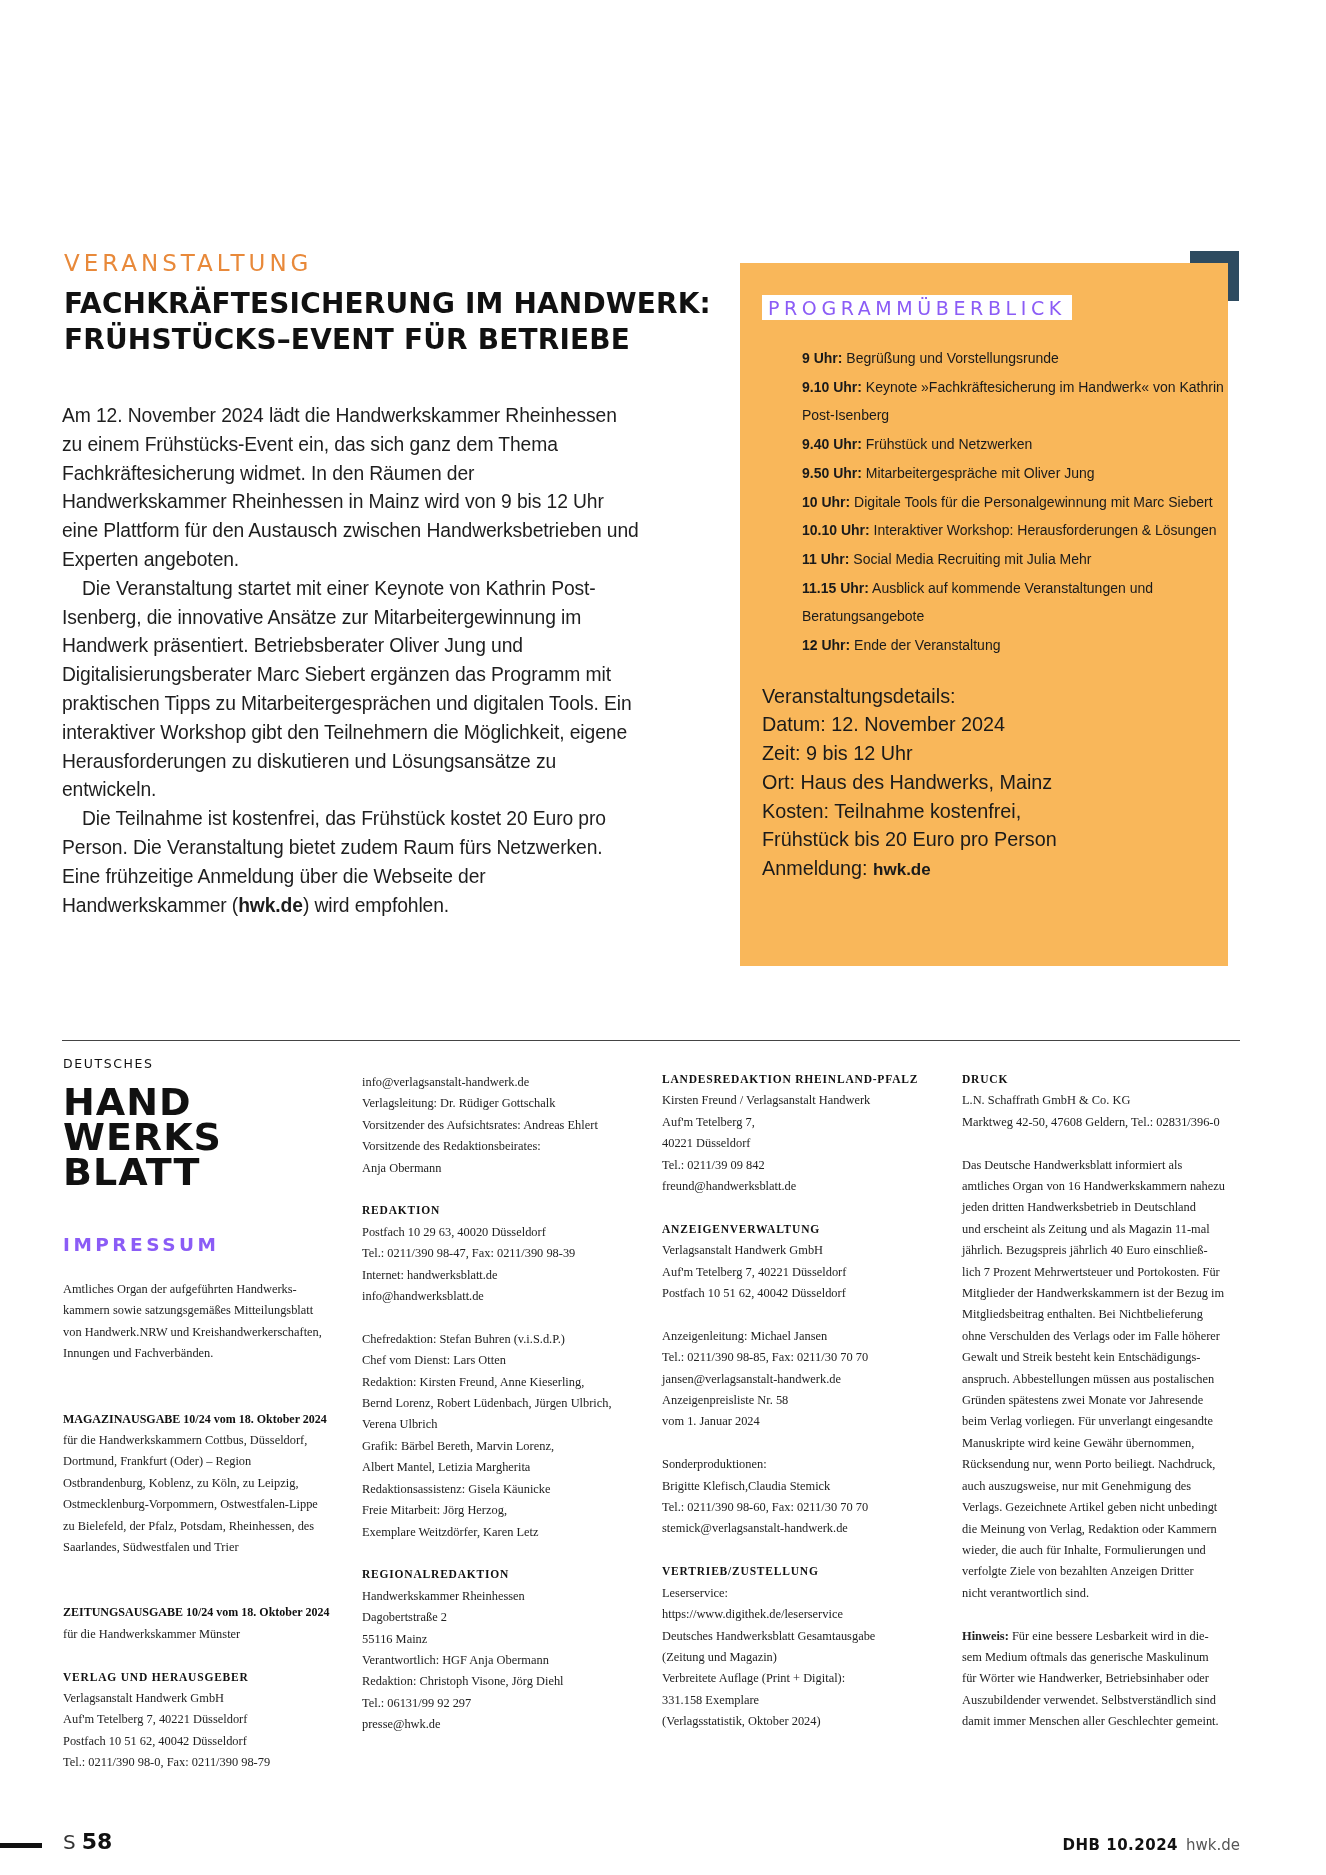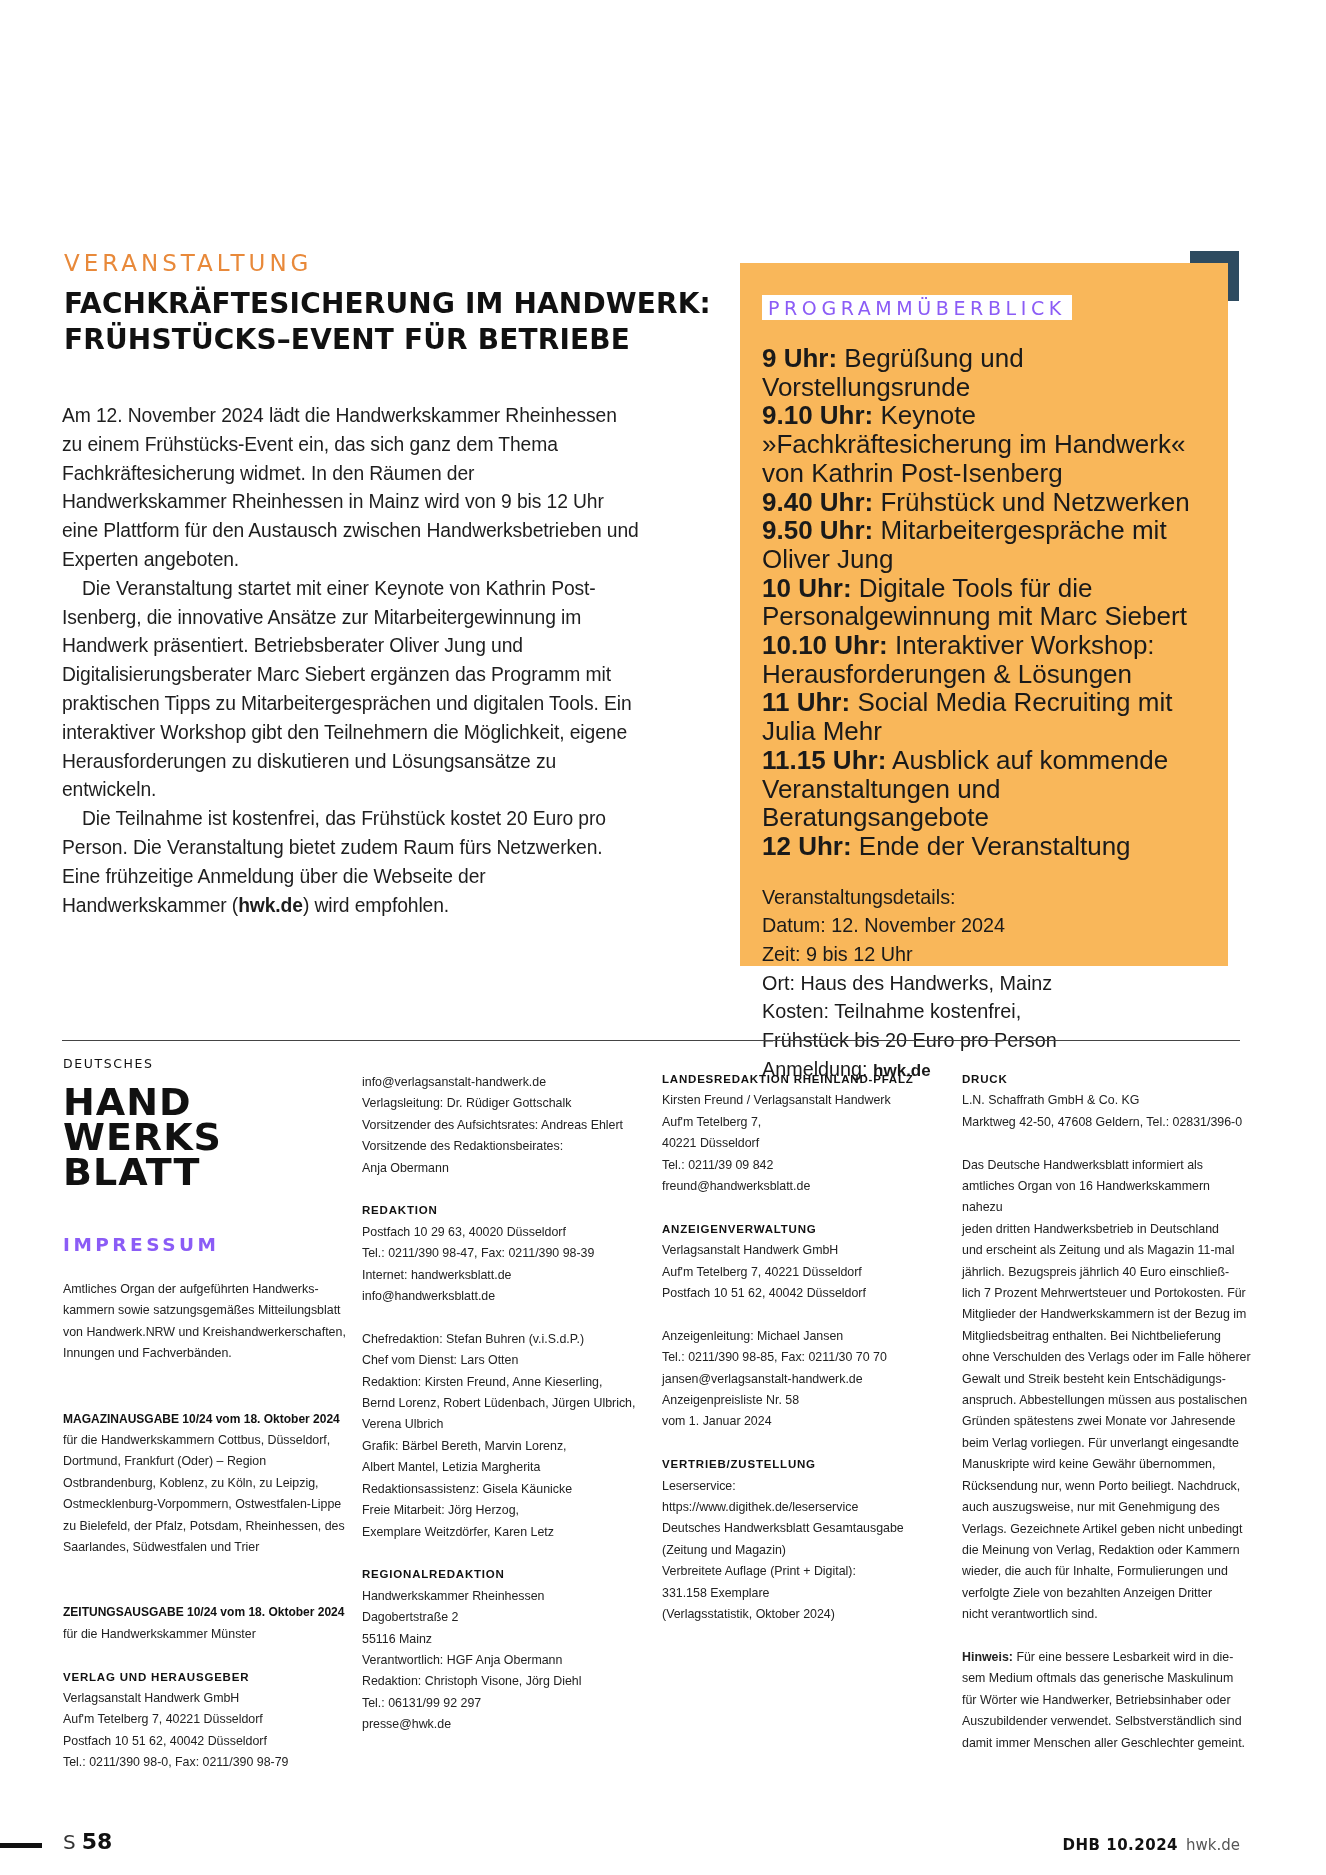--- a/index.html
+++ b/index.html
@@ -10,35 +10,35 @@
   .headline { position: absolute; left: 64px; top: 286px; width: 680px; font-family: "DejaVu Sans", sans-serif; font-weight: bold; font-size: 28.5px; line-height: 36px; letter-spacing: 0.2px; color: #111; text-transform: uppercase; transform: scaleX(0.98); transform-origin: left; }
 
   .body-col { position: absolute; left: 62px; top: 402px; width: 580px; font-family: "Liberation Sans", sans-serif; font-size: 19.3px; line-height: 28.8px; color: #1e1e1e; letter-spacing: -0.1px; }
   .body-col p { text-align: left; }
   .body-col p.indent { text-indent: 20px; }
   .body-col b { font-weight: bold; }
 
   .corner-accent { position: absolute; left: 1190px; top: 251px; width: 49px; height: 50px; background: #2e4b60; }
   .program-box { position: absolute; left: 740px; top: 263px; width: 488px; height: 703px; background: #f9b75a; padding: 32px 0 0 22px; }
   .program-label { display: inline-block; background: #ffffff; padding: 2px 6px 1px 6px; font-family: "DejaVu Sans", sans-serif; font-size: 19px; letter-spacing: 4.6px; color: #8b5cf6; }
-  .program-list { margin-top: 24px; font-family: "Liberation Sans", sans-serif; font-size: 26px; line-height: 28.7px; color: #1a1a1a; list-style: none; }
+  .program-list { margin-top: 24px; font-family: "Liberation Sans", sans-serif; font-size: 14px; line-height: 28.7px; color: #1a1a1a; list-style: none; margin-left: 40px; }
   .program-list li b { font-weight: bold; }
   .details { margin-top: 22px; font-family: "Liberation Sans", sans-serif; font-size: 19.8px; line-height: 28.7px; color: #1a1a1a; }
   .details .details-title { font-weight: normal; }
   .details b { font-weight: bold; font-size: 17px; }
 
   .divider { position: absolute; left: 62px; top: 1040px; width: 1178px; height: 1px; background: #444; }
 
   .logo { position: absolute; left: 63px; top: 1056px; }
   .logo-small { font-family: "DejaVu Sans", sans-serif; font-size: 12.5px; letter-spacing: 1.6px; color: #111; }
   .logo-big { font-family: "DejaVu Sans", sans-serif; font-weight: bold; font-size: 38px; line-height: 35px; letter-spacing: 1px; color: #111; margin-top: 14px; }
 
   .impressum-title { position: absolute; left: 63px; top: 1234px; font-family: "DejaVu Sans", sans-serif; font-weight: bold; font-size: 18.5px; letter-spacing: 3.5px; color: #8b5cf6; }
 
-  .imp-col { position: absolute; font-family: Liberation Sans, sans-serif; font-size: 12.4px; line-height: 21.4px; color: #222; }
+  .imp-col { position: absolute; font-family: Liberation Serif, serif; font-size: 12.4px; line-height: 21.4px; color: #222; }
   .imp-col .blk { margin-bottom: 21.4px; }
   .imp-col .hd { font-weight: bold; font-size: 11.5px; letter-spacing: 0.8px; color: #111; }
   .imp-col .hd-date { font-weight: bold; font-size: 12px; color: #111; margin-top: 44px; }
   .imp-col b { font-weight: bold; }
 
   .col1 { left: 63px; top: 1279px; width: 290px; }
   .col2 { left: 362px; top: 1072px; width: 290px; }
   .col3 { left: 662px; top: 1069px; width: 290px; }
   .col4 { left: 962px; top: 1069px; width: 290px; }
 
@@ -186,20 +186,26 @@
       <div>Postfach 10 51 62, 40042 Düsseldorf</div>
   </div>
   <div class="blk">
     <div>Anzeigenleitung: Michael Jansen</div>
       <div>Tel.: 0211/390 98-85, Fax: 0211/30 70 70</div>
       <div>jansen@verlagsanstalt-handwerk.de</div>
       <div>Anzeigenpreisliste Nr. 58</div>
       <div>vom 1. Januar 2024</div>
   </div>
   <div class="blk">
+    <div>Sonderproduktionen:</div>
+      <div>Brigitte Klefisch,Claudia Stemick</div>
+      <div>Tel.: 0211/390 98-60, Fax: 0211/30 70 70</div>
+      <div>stemick@verlagsanstalt-handwerk.de</div>
+  </div>
+  <div class="blk">
     <div class="hd">VERTRIEB/ZUSTELLUNG</div>
     <div>Leserservice:</div>
       <div>https://www.digithek.de/leserservice</div>
       <div>Deutsches Handwerksblatt Gesamtausgabe</div>
       <div>(Zeitung und Magazin)</div>
       <div>Verbreitete Auflage (Print + Digital):</div>
       <div>331.158 Exemplare</div>
       <div>(Verlagsstatistik, Oktober 2024)</div>
   </div>
 </div>

